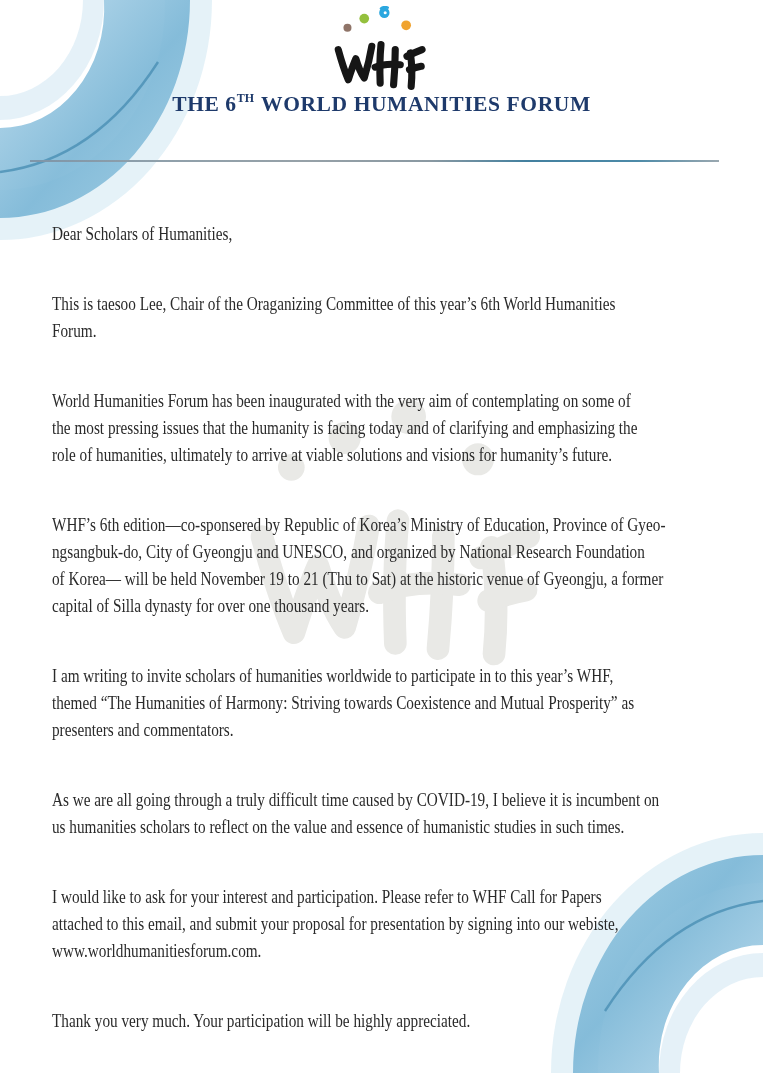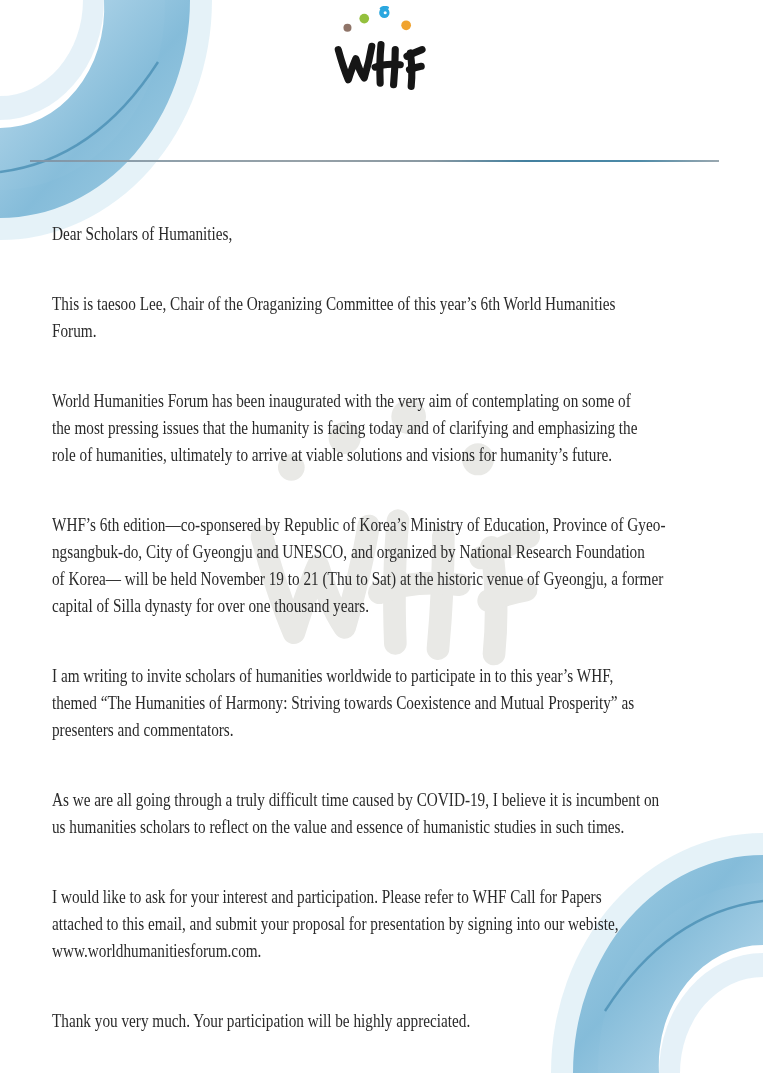--- a/index.html
+++ b/index.html
@@ -110,20 +110,23 @@
     <circle cx="20" cy="26" r="4.8" fill="#8f7468"></circle>
     <circle cx="40" cy="15" r="5.8" fill="#94c03d"></circle>
     <g>
       <circle cx="64" cy="8" r="6.2" fill="#2ba7df"></circle>
       <path d="M68,2 Q64,0 60,3" stroke="#2ba7df" stroke-width="3" fill="none" stroke-linecap="round"></path>
       <circle cx="65" cy="8" r="1.8" fill="#ffffff"></circle>
     </g>
     <circle cx="90" cy="23" r="5.8" fill="#f0a32f"></circle>
   </svg>
 
+  <div class="page-title">
+    <span>THE 6</span><span class="sup">TH</span><span>WORLD HUMANITIES FORUM</span>
+  </div>
 
   <div class="header-rule"></div>
 
   <div class="letter-body">
     <p>Dear Scholars of Humanities,</p>
     <p>This is taesoo Lee, Chair of the Oraganizing Committee of this year’s 6th World Humanities
 Forum.</p>
     <p>World Humanities Forum has been inaugurated with the very aim of contemplating on some of
 the most pressing issues that the humanity is facing today and of clarifying and emphasizing the
 role of humanities, ultimately to arrive at viable solutions and visions for humanity’s future.</p>

